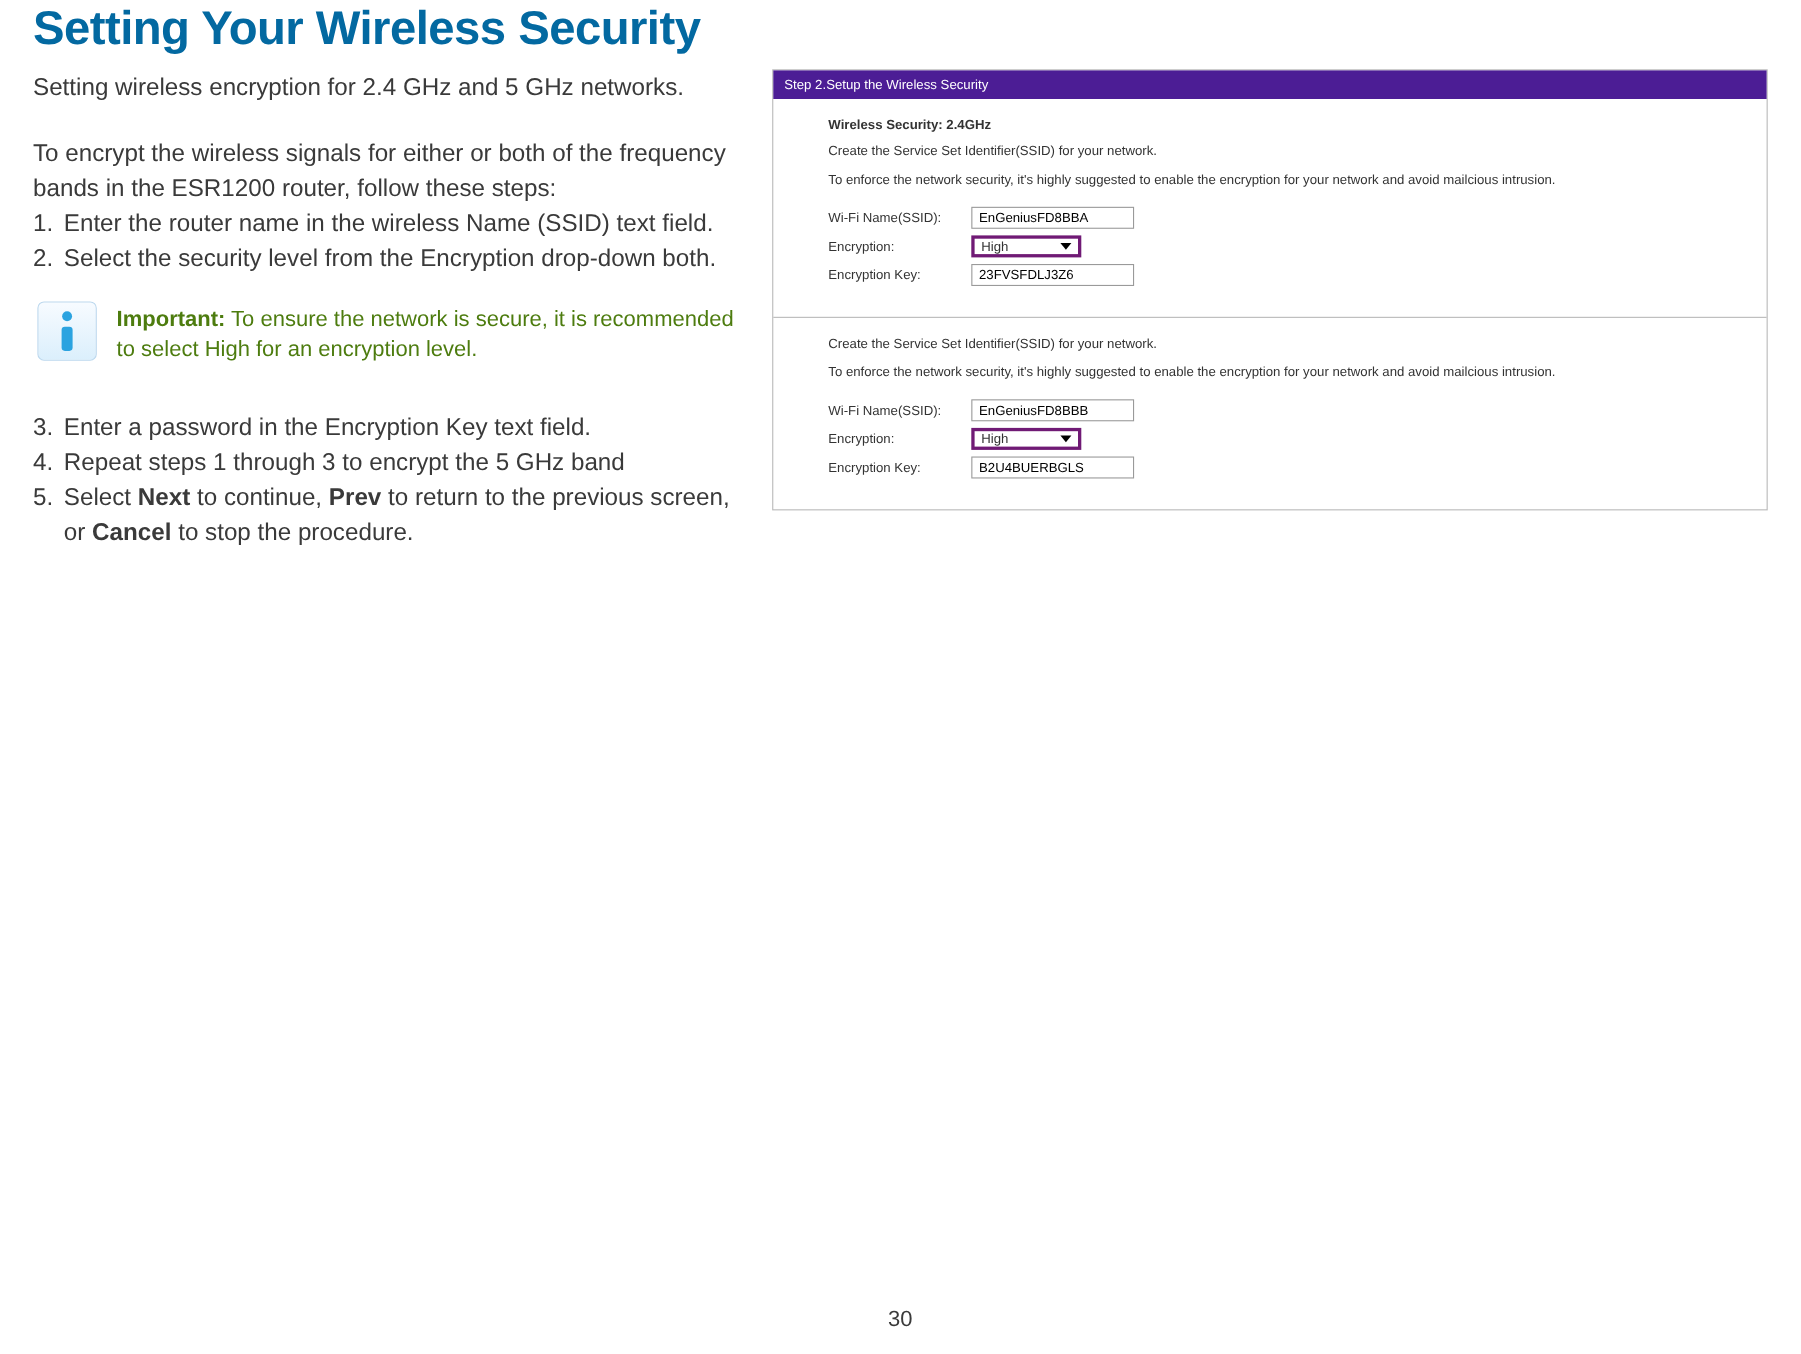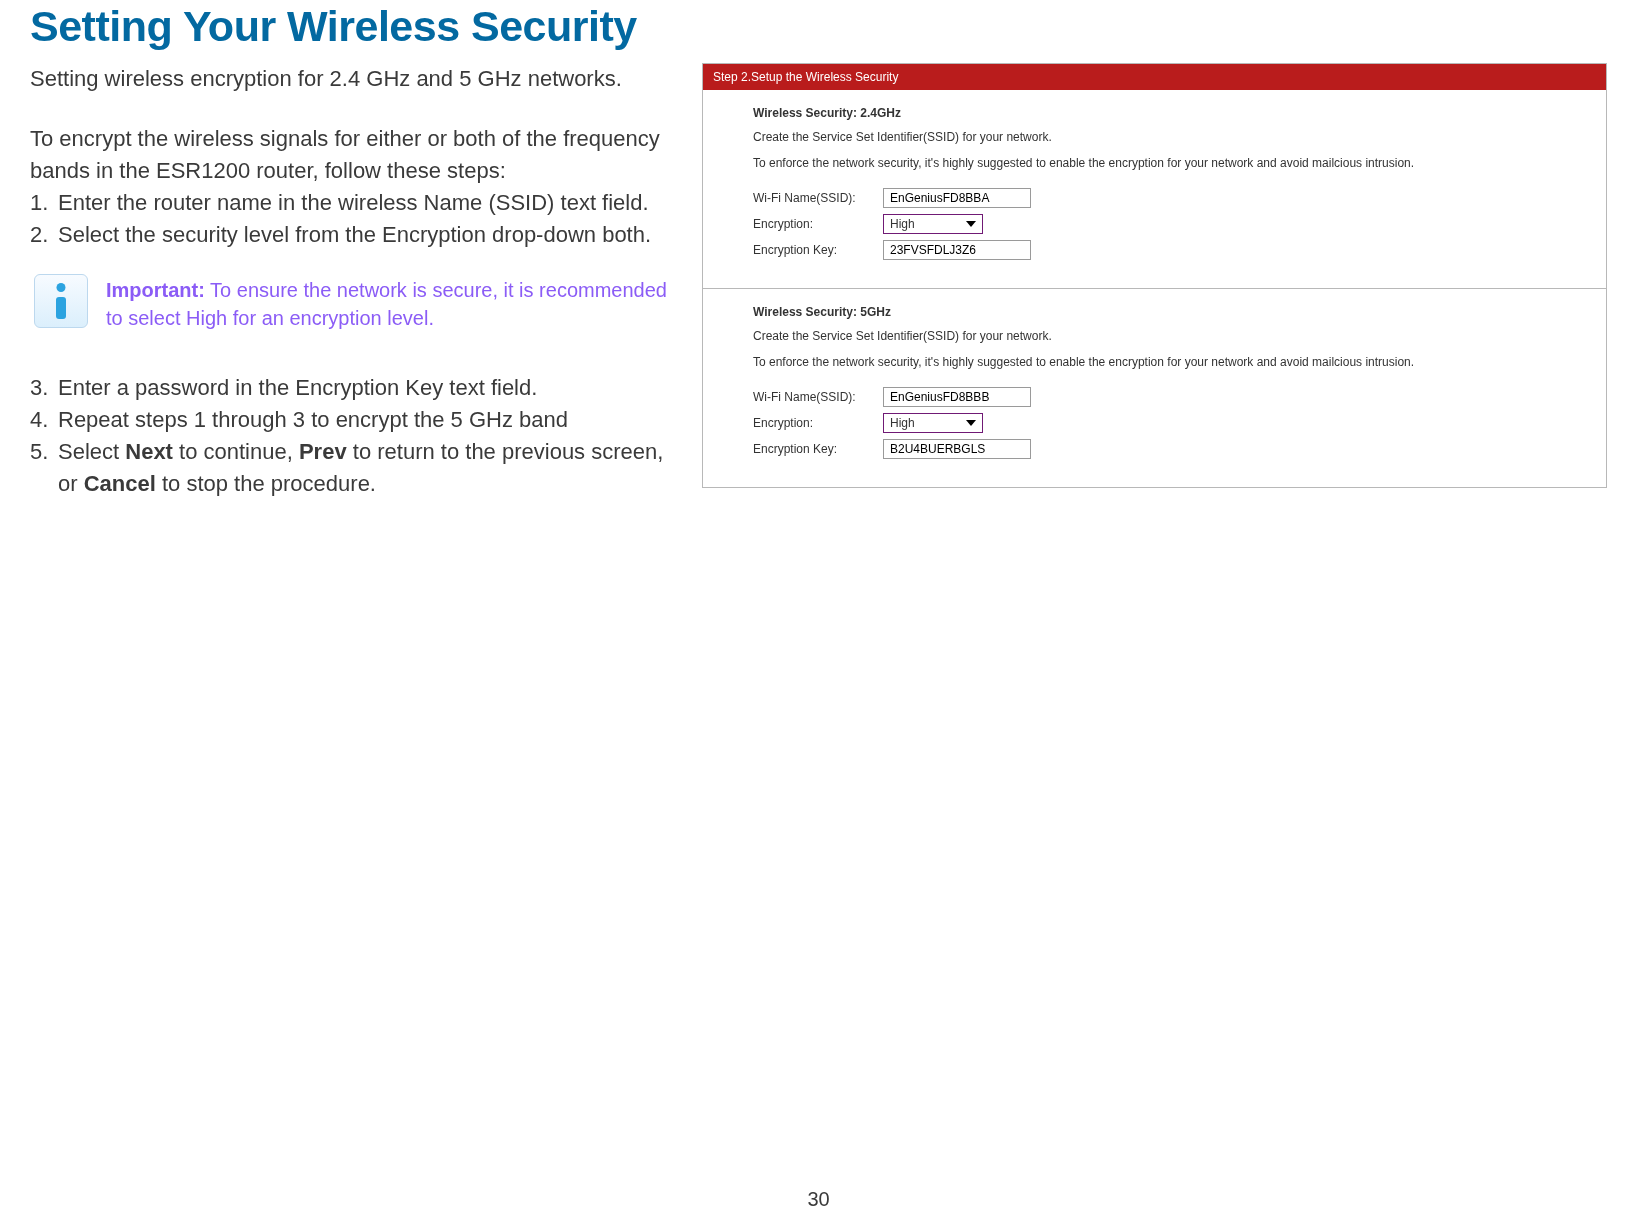--- a/index.html
+++ b/index.html
@@ -59,35 +59,35 @@
       width: 9px; height: 9px; border-radius: 50%;
       background: #2ba3e0;
     }
     .info-icon::after {
       content: "";
       position: absolute;
       top: 22px; left: 50%; transform: translateX(-50%);
       width: 10px; height: 22px; border-radius: 3px;
       background: #2ba3e0;
     }
-    .important-text { font-size: 20px; line-height: 1.4; color: #8b5cf6; padding-top: 2px; }
+    .important-text { font-size: 20px; line-height: 1.4; color: #4d7c0f; padding-top: 2px; }
     .important-text .lbl { font-weight: 700; }
     .bold { font-weight: 700; }
     .right-col {
       flex: 1;
       margin-top: 0px;
     }
     .panel {
       border: 1px solid #b8b8b8;
       background: #fff;
       font-size: 12px;
       color: #333;
     }
     .wiz-header {
-      background: #b91c1c;
+      background: #4c1d95;
       color: #fff;
       padding: 6px 10px;
       font-size: 12px;
     }
     .section { padding: 16px 30px 22px 50px; }
     .section + .section { border-top: 1px solid #b8b8b8; }
     .sec-title { font-weight: 700; margin-bottom: 10px; }
     .sec-sub { margin-bottom: 12px; color: #333; }
     .sec-note { margin-bottom: 18px; color: #333; }
     .form-row { display: flex; align-items: center; margin-bottom: 6px; }
@@ -95,21 +95,21 @@
     .txt-input {
       border: 1px solid #9a9a9a;
       padding: 2px 6px;
       font-size: 12px;
       height: 20px;
       width: 148px;
       background: #fff;
       font-family: Arial, Helvetica, sans-serif;
     }
     .select-wrap {
-      border: 1px solid #701a75;
+      border: 3px solid #701a75;
       height: 20px; width: 100px;
       display: inline-flex; align-items: center;
       position: relative;
       background: #fff;
       padding-left: 6px;
       font-size: 12px;
     }
     .select-wrap .caret {
       position: absolute; right: 6px; top: 50%; transform: translateY(-50%);
       width: 0; height: 0;
@@ -190,21 +190,20 @@
             <span class="caret"></span>
           </div>
         </div>
         <div class="form-row">
           <span class="form-label">Encryption Key:</span>
           <input type="text" class="txt-input" value="23FVSFDLJ3Z6" style="">
         </div>
       </div>
 
       <div class="section">
-        <div class="sec-title">Wireless Security: 5GHz</div>
         <div class="sec-sub">Create the Service Set Identifier(SSID) for your network.</div>
         <div class="sec-note">To enforce the network security, it's highly suggested to enable the encryption for your network and avoid mailcious intrusion.</div>
 
         <div class="form-row">
           <span class="form-label">Wi-Fi Name(SSID):</span>
           <input type="text" class="txt-input" value="EnGeniusFD8BBB" style="">
         </div>
         <div class="form-row">
           <span class="form-label">Encryption:</span>
           <div class="select-wrap">

